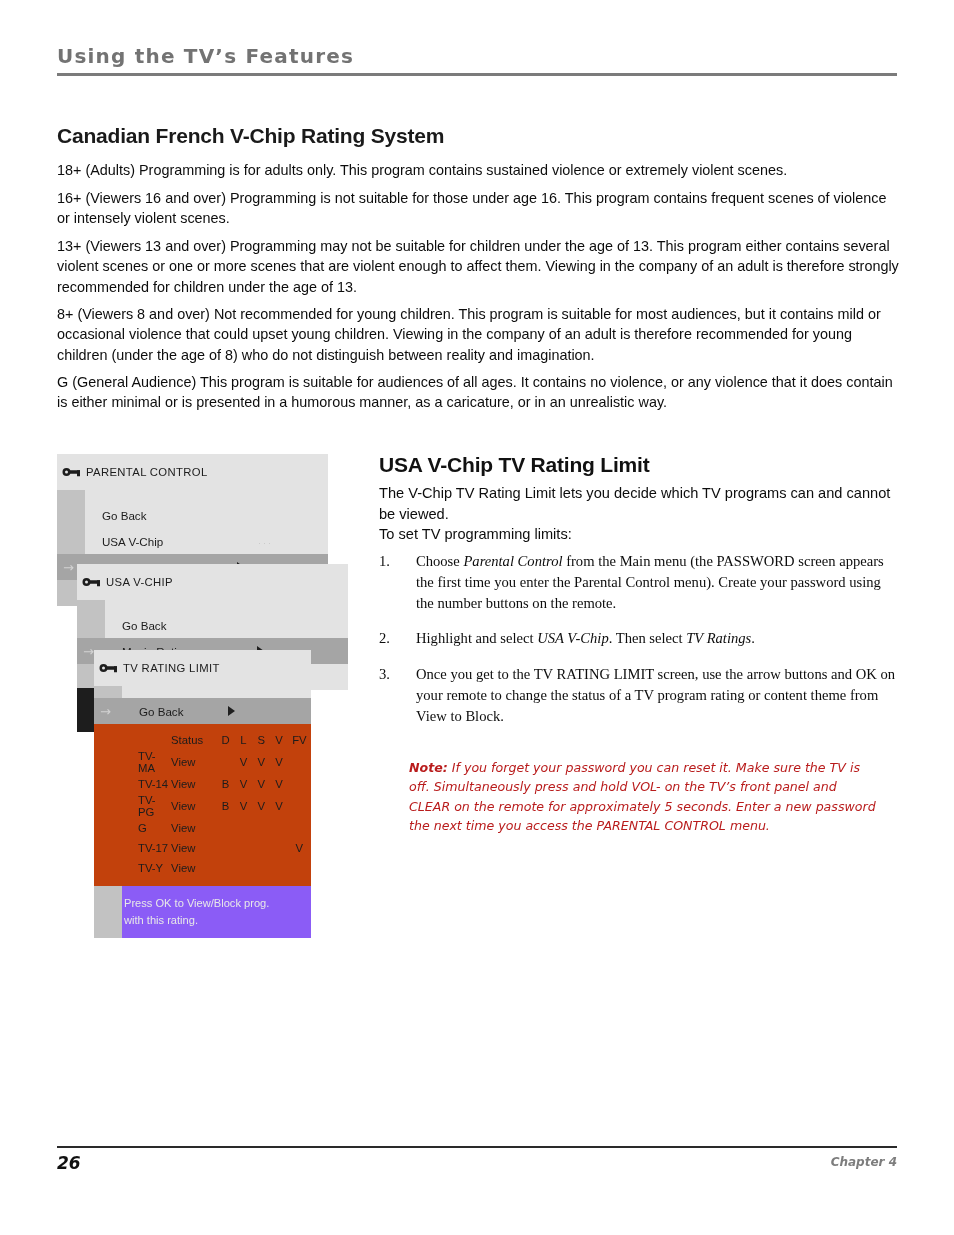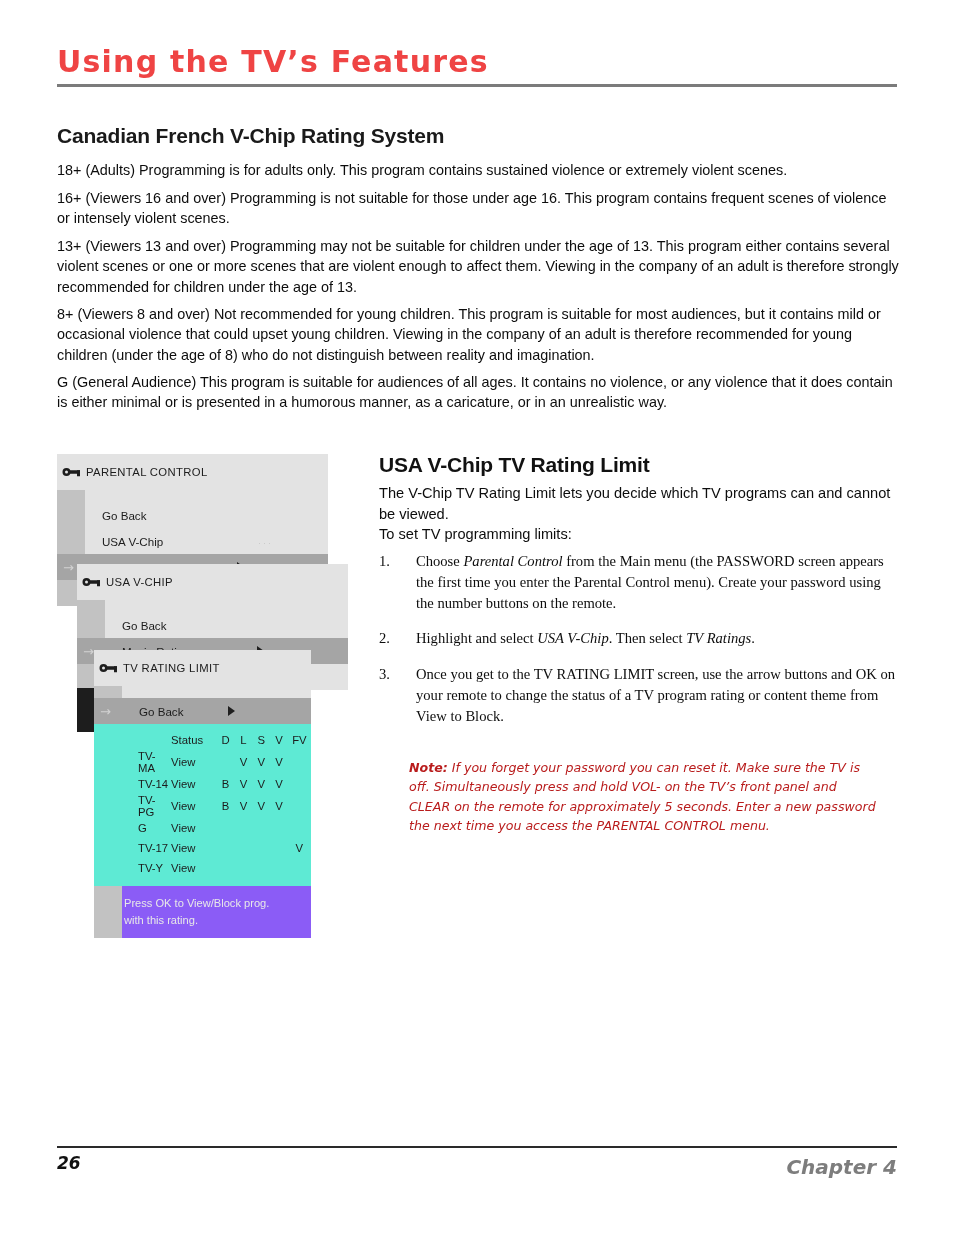--- a/index.html
+++ b/index.html
@@ -24,23 +24,23 @@
   
   .page-header {
     position: absolute;
     left: 57px;
     top: 45px;
     width: 840px;
   }
   .page-title {
     font-family: "DejaVu Sans", sans-serif;
     font-weight: bold;
-    font-size: 30px;
+    font-size: 20px;
     letter-spacing: 1.2px;
-    color: #ef4444;
+    color: #737373;
     line-height: 1.1;
     margin: 0;
     padding: 0 0 6px 0;
   }
   .header-rule {
     height: 3px;
     background: #7b7b7b;
     width: 840px;
   }
 
@@ -214,21 +214,21 @@
     font-size: 9px;
     letter-spacing: 2px;
     color: #c9c9c9;
   }
   .spacer { height: 12px; }
 
   
   .rt {
     position: relative;
     padding: 6px 0 8px 0;
-    background: #5eead4;
+    background: #c2410c;
   }
   .rt table {
     border-collapse: collapse;
     margin-left: 30px;
     font-family: "Liberation Sans", sans-serif;
     font-size: 11.3px;
     color: #1c1c1c;
   }
   .rt td, .rt th {
     font-weight: normal;
@@ -281,21 +281,21 @@
     font-size: 17px;
     color: #111;
   }
   .footer-chapter {
     position: absolute;
     right: 57px;
     top: 1155px;
     font-family: "DejaVu Sans", sans-serif;
     font-weight: bold;
     font-style: italic;
-    font-size: 20px;
+    font-size: 12px;
     color: #7d7d7d;
   }
 </style>
 </head>
 <body>
 
 <div class="page">
 
   <div class="page-header">
     <div class="page-title">Using the TV’s Features</div>

